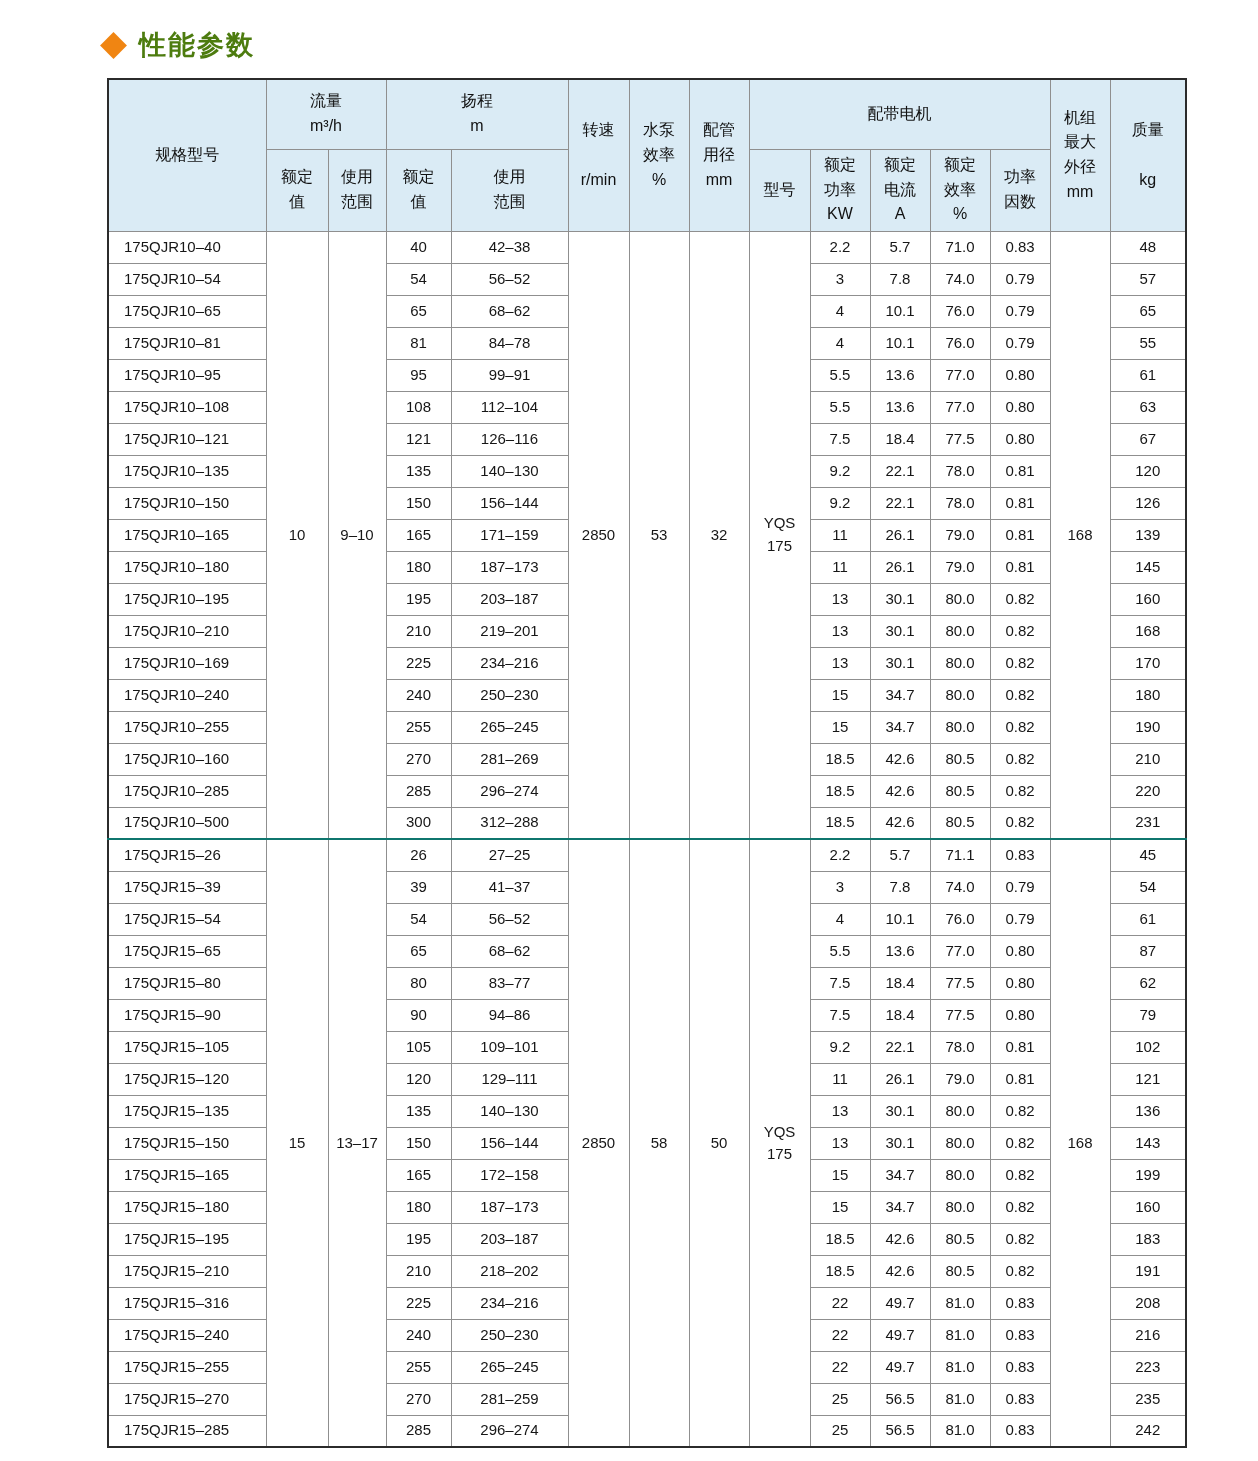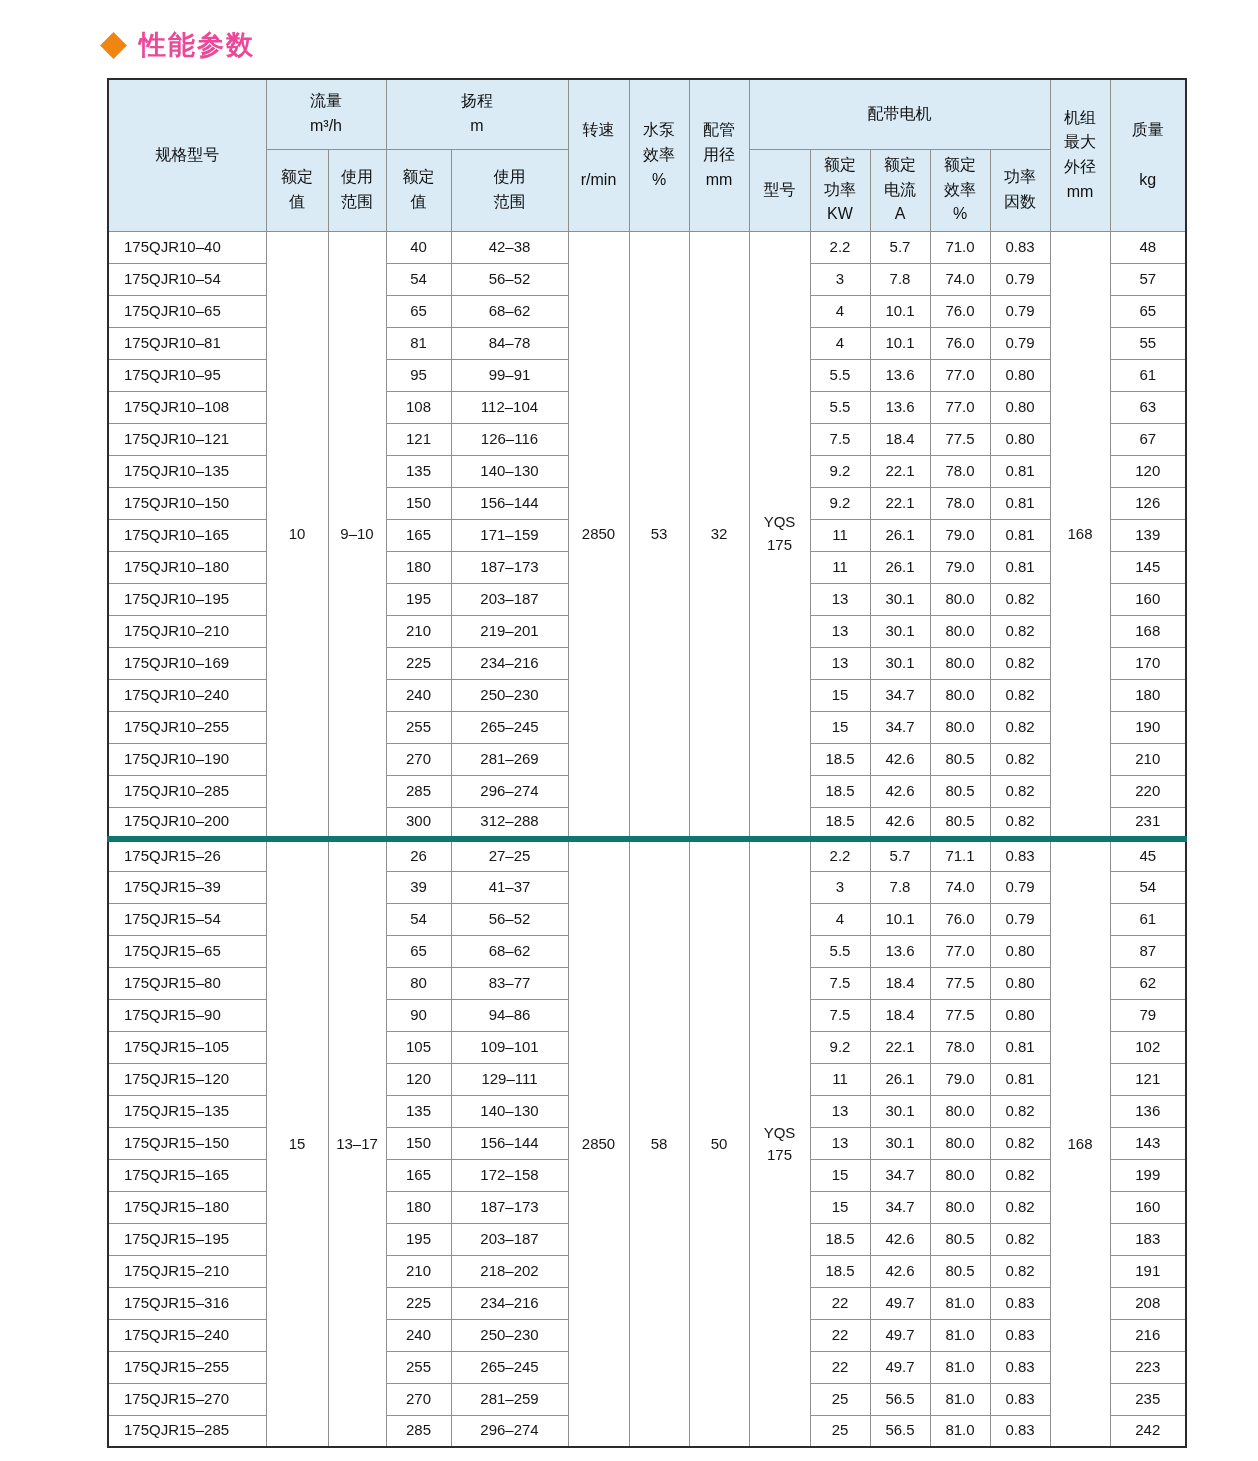--- a/index.html
+++ b/index.html
@@ -16,21 +16,21 @@
   }
   .diamond{
     width:19px;height:19px;
     background:#F08512;
     transform:rotate(45deg);
     flex:0 0 auto;
   }
   .title-text{
     font-size:27px;
     font-weight:bold;
-    color:#ec4899;
+    color:#4d7c0f;
     letter-spacing:2px;
   }
   table.perf{
     position:absolute;top:78px;left:107px;
     width:1078px;
     border-collapse:collapse;
     table-layout:fixed;
     border:2px solid #2b2b2b;
   }
   .perf th,.perf td{
@@ -58,21 +58,21 @@
   }
   .perf tbody td.model{
     text-align:left;
     padding-left:15px;
     margin-left:28px;
   }
   .perf tbody td.merged{
     line-height:1.5;
   }
   .perf tbody tr.section-start td{
-    border-top:6px solid #0f766e;
+    border-top:2px solid #0f766e;
   }
 </style>
 </head>
 <body>
 
 <div class="title-row">
   <div class="diamond"></div>
   <div class="title-text">性能参数</div>
 </div>
 
@@ -305,41 +305,41 @@
         <td class="model">175QJR10–255</td>
         <td>255</td>
         <td>265–245</td>
         <td>15</td>
         <td>34.7</td>
         <td>80.0</td>
         <td>0.82</td>
         <td>190</td>
       </tr>
       <tr>
-        <td class="model">175QJR10–190</td>
+        <td class="model">175QJR10–160</td>
         <td>270</td>
         <td>281–269</td>
         <td>18.5</td>
         <td>42.6</td>
         <td>80.5</td>
         <td>0.82</td>
         <td>210</td>
       </tr>
       <tr>
         <td class="model">175QJR10–285</td>
         <td>285</td>
         <td>296–274</td>
         <td>18.5</td>
         <td>42.6</td>
         <td>80.5</td>
         <td>0.82</td>
         <td>220</td>
       </tr>
       <tr>
-        <td class="model">175QJR10–200</td>
+        <td class="model">175QJR10–500</td>
         <td>300</td>
         <td>312–288</td>
         <td>18.5</td>
         <td>42.6</td>
         <td>80.5</td>
         <td>0.82</td>
         <td>231</td>
       </tr>
       <tr class="section-start">
         <td class="model">175QJR15–26</td>

